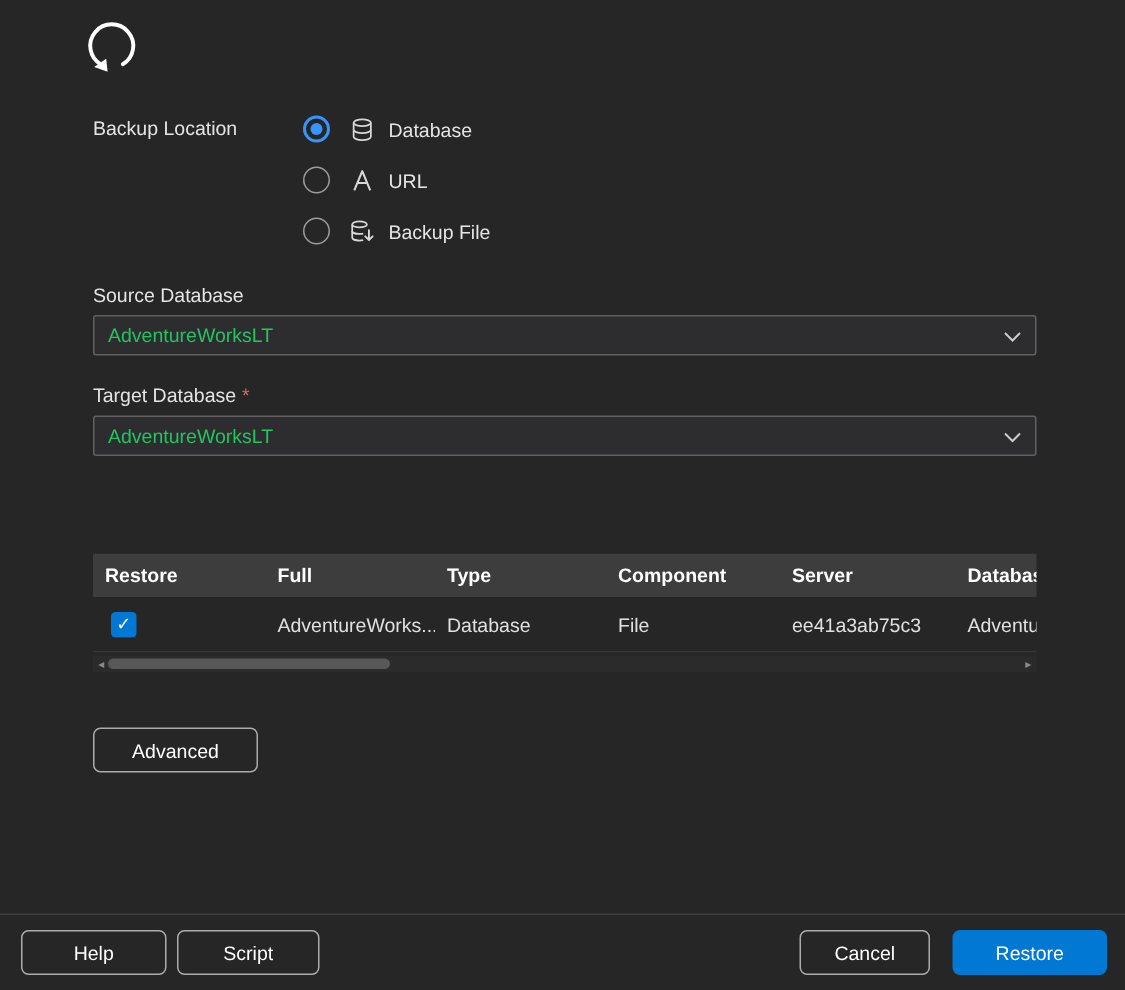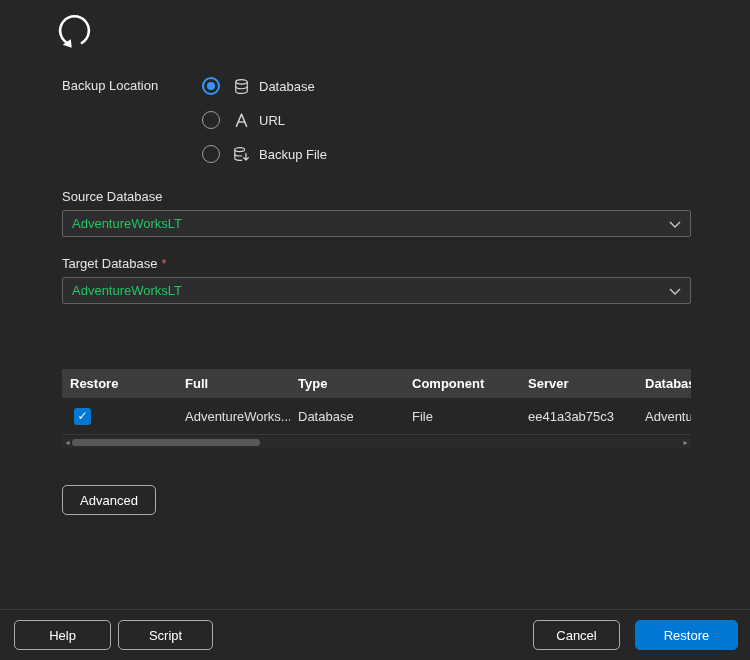--- a/index.html
+++ b/index.html
@@ -144,21 +144,21 @@
       <div>Adventu...</div>
     </div>
   </div>
 
   <div class="hscroll">
     <span class="hs-arrow left">◂</span>
     <span class="hs-thumb"></span>
     <span class="hs-arrow right">▸</span>
   </div>
 
-  <button class="btn" style="left:62px; top:485px; width:94px;">Advanced</button>
+  <button class="btn" style="left:62px; top:485px; width:110px;">Advanced</button>
 
   <div class="divider"></div>
   <button class="btn" style="left:14px; top:620px; width:97px;">Help</button>
   <button class="btn" style="left:118px; top:620px; width:95px;">Script</button>
   <button class="btn" style="left:533px; top:620px; width:87px;">Cancel</button>
   <button class="btn primary" style="left:635px; top:620px; width:103px;">Restore</button>
 
 </div>
 
 </body></html>

